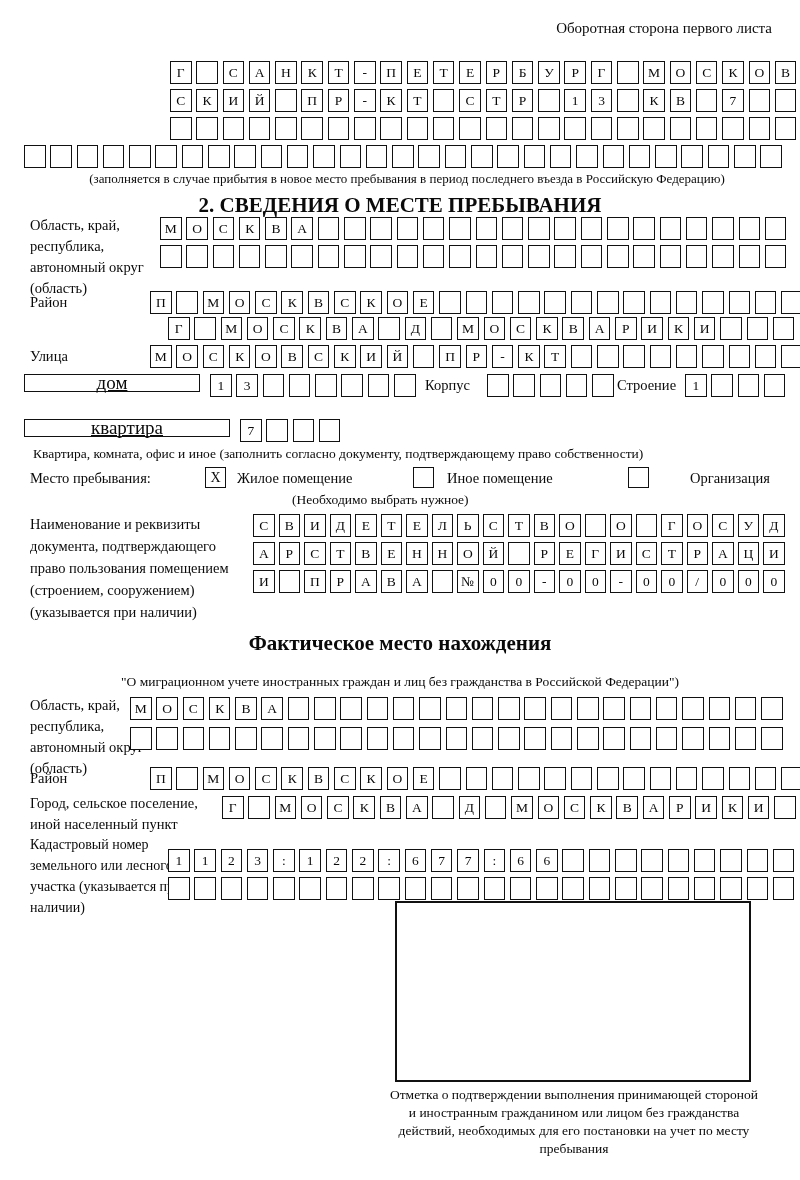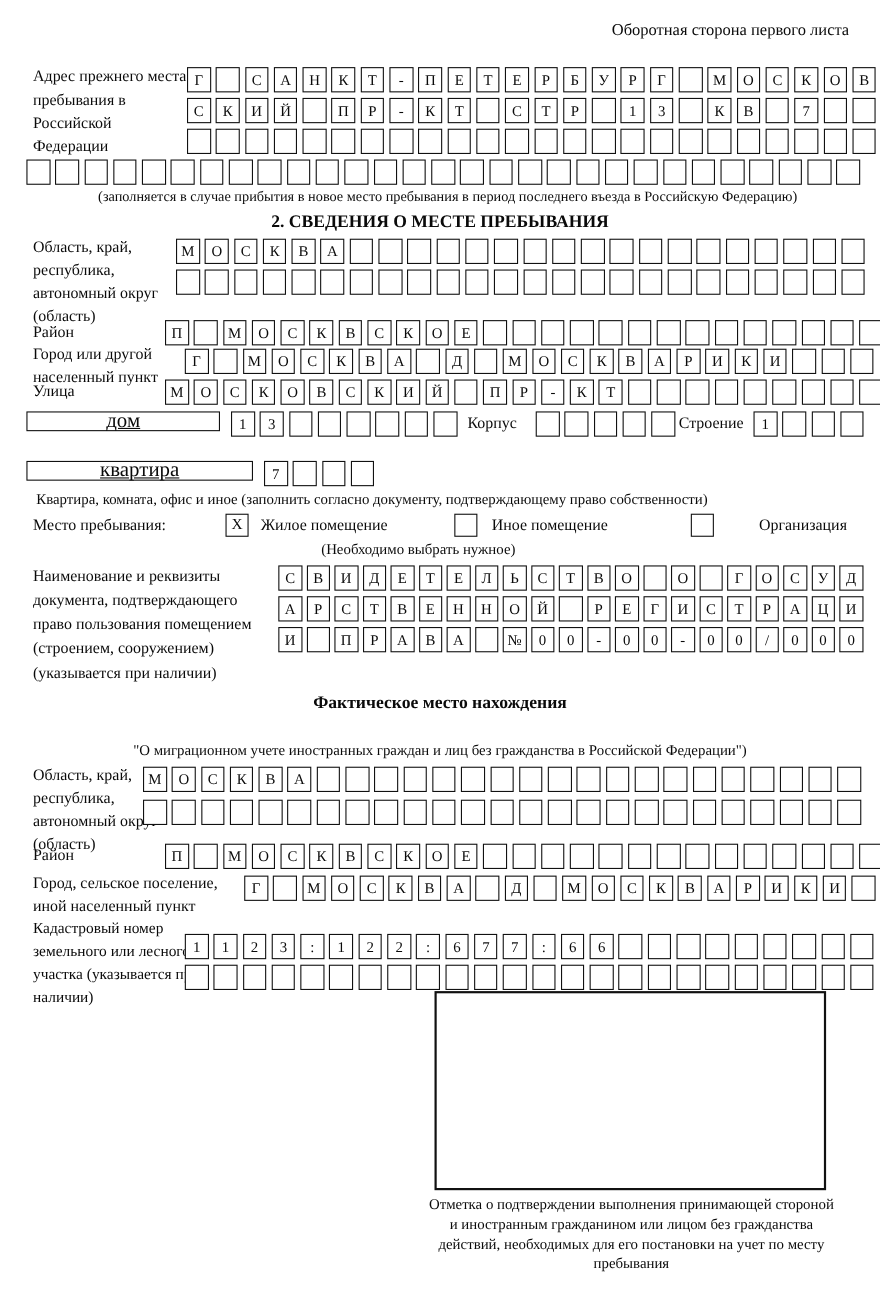--- a/index.html
+++ b/index.html
@@ -1,41 +1,40 @@
 <!DOCTYPE html>
 <html><head>
 <meta charset="utf-8">
 <style>
   html,body{margin:0;padding:0;background:#fff;}
   #form{position:relative;width:800px;height:1180px;background:#fff;
         font-family:"Liberation Serif",serif;color:#0a0a0a;overflow:hidden;}
   .abs{position:absolute;}
   .lbl{font-size:14.5px;line-height:21px;}
   .cap{font-size:13px;padding-left:7px;}
-  .ttl{font-weight:bold;font-size:16px;text-align:center;width:800px;left:0;}
+  .ttl{font-weight:bold;font-size:21px;text-align:center;width:800px;left:0;}
   .center{text-align:center;}
   .cellrow{display:flex;gap:4.8px;}
   .cellrow.tight{gap:4px;}
   .cell{width:21.5px;height:23px;border:1.5px solid #111;box-sizing:border-box;
         display:flex;align-items:center;justify-content:center;
         font-size:13.5px;background:#fff;flex:0 0 auto;}
   .wbox{border:1.7px solid #111;height:18px;box-sizing:border-box;
         display:flex;align-items:center;justify-content:center;font-size:19px;text-decoration:underline;}
   .checkbox{width:21px;height:21px;border:1.6px solid #111;box-sizing:border-box;
         display:inline-flex;align-items:center;justify-content:center;font-size:14px;}
   .stampbox{border:2px solid #111;box-sizing:border-box;background:#fff;}
 </style>
 </head>
 <body>
 
 <div id="form">
 
   <div class="abs" style="top:20px;right:28px;font-size:15px;">Оборотная сторона первого листа</div>
 
-  <div class="abs lbl" style="left:30px;top:60px;width:140px;">Адрес прежнего места пребывания в Российской Федерации</div>
   <div class="abs cellrow" style="left:170px;top:61px;">
       <span class="cell">Г</span>
       <span class="cell"></span>
       <span class="cell">С</span>
       <span class="cell">А</span>
       <span class="cell">Н</span>
       <span class="cell">К</span>
       <span class="cell">Т</span>
       <span class="cell">-</span>
       <span class="cell">П</span>
@@ -218,21 +217,20 @@
       <span class="cell"></span>
       <span class="cell"></span>
       <span class="cell"></span>
       <span class="cell"></span>
       <span class="cell"></span>
       <span class="cell"></span>
       <span class="cell"></span>
       <span class="cell"></span>
     </div>
 
-  <div class="abs lbl" style="left:30px;top:312px;width:140px;">Город или другой населенный пункт</div>
   <div class="abs cellrow" style="left:168px;top:317px;">
       <span class="cell">Г</span>
       <span class="cell"></span>
       <span class="cell">М</span>
       <span class="cell">О</span>
       <span class="cell">С</span>
       <span class="cell">К</span>
       <span class="cell">В</span>
       <span class="cell">А</span>
       <span class="cell"></span>

